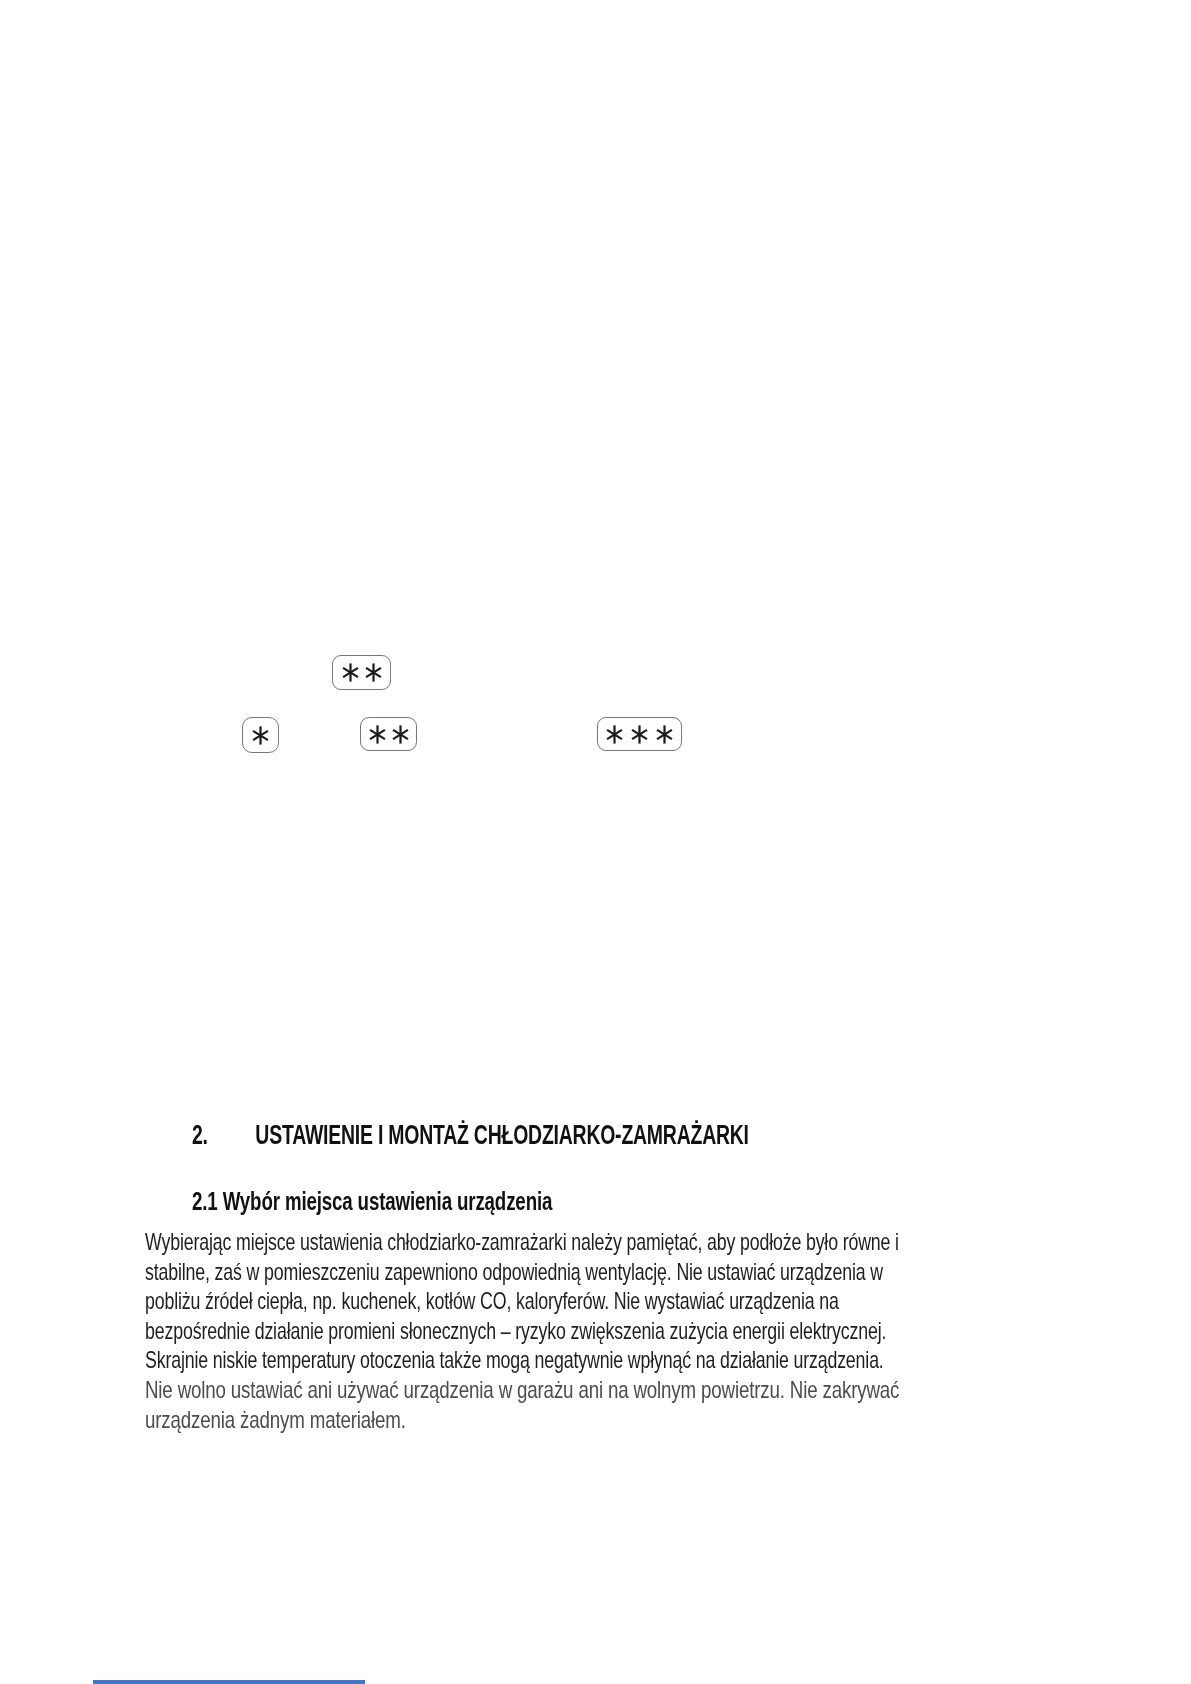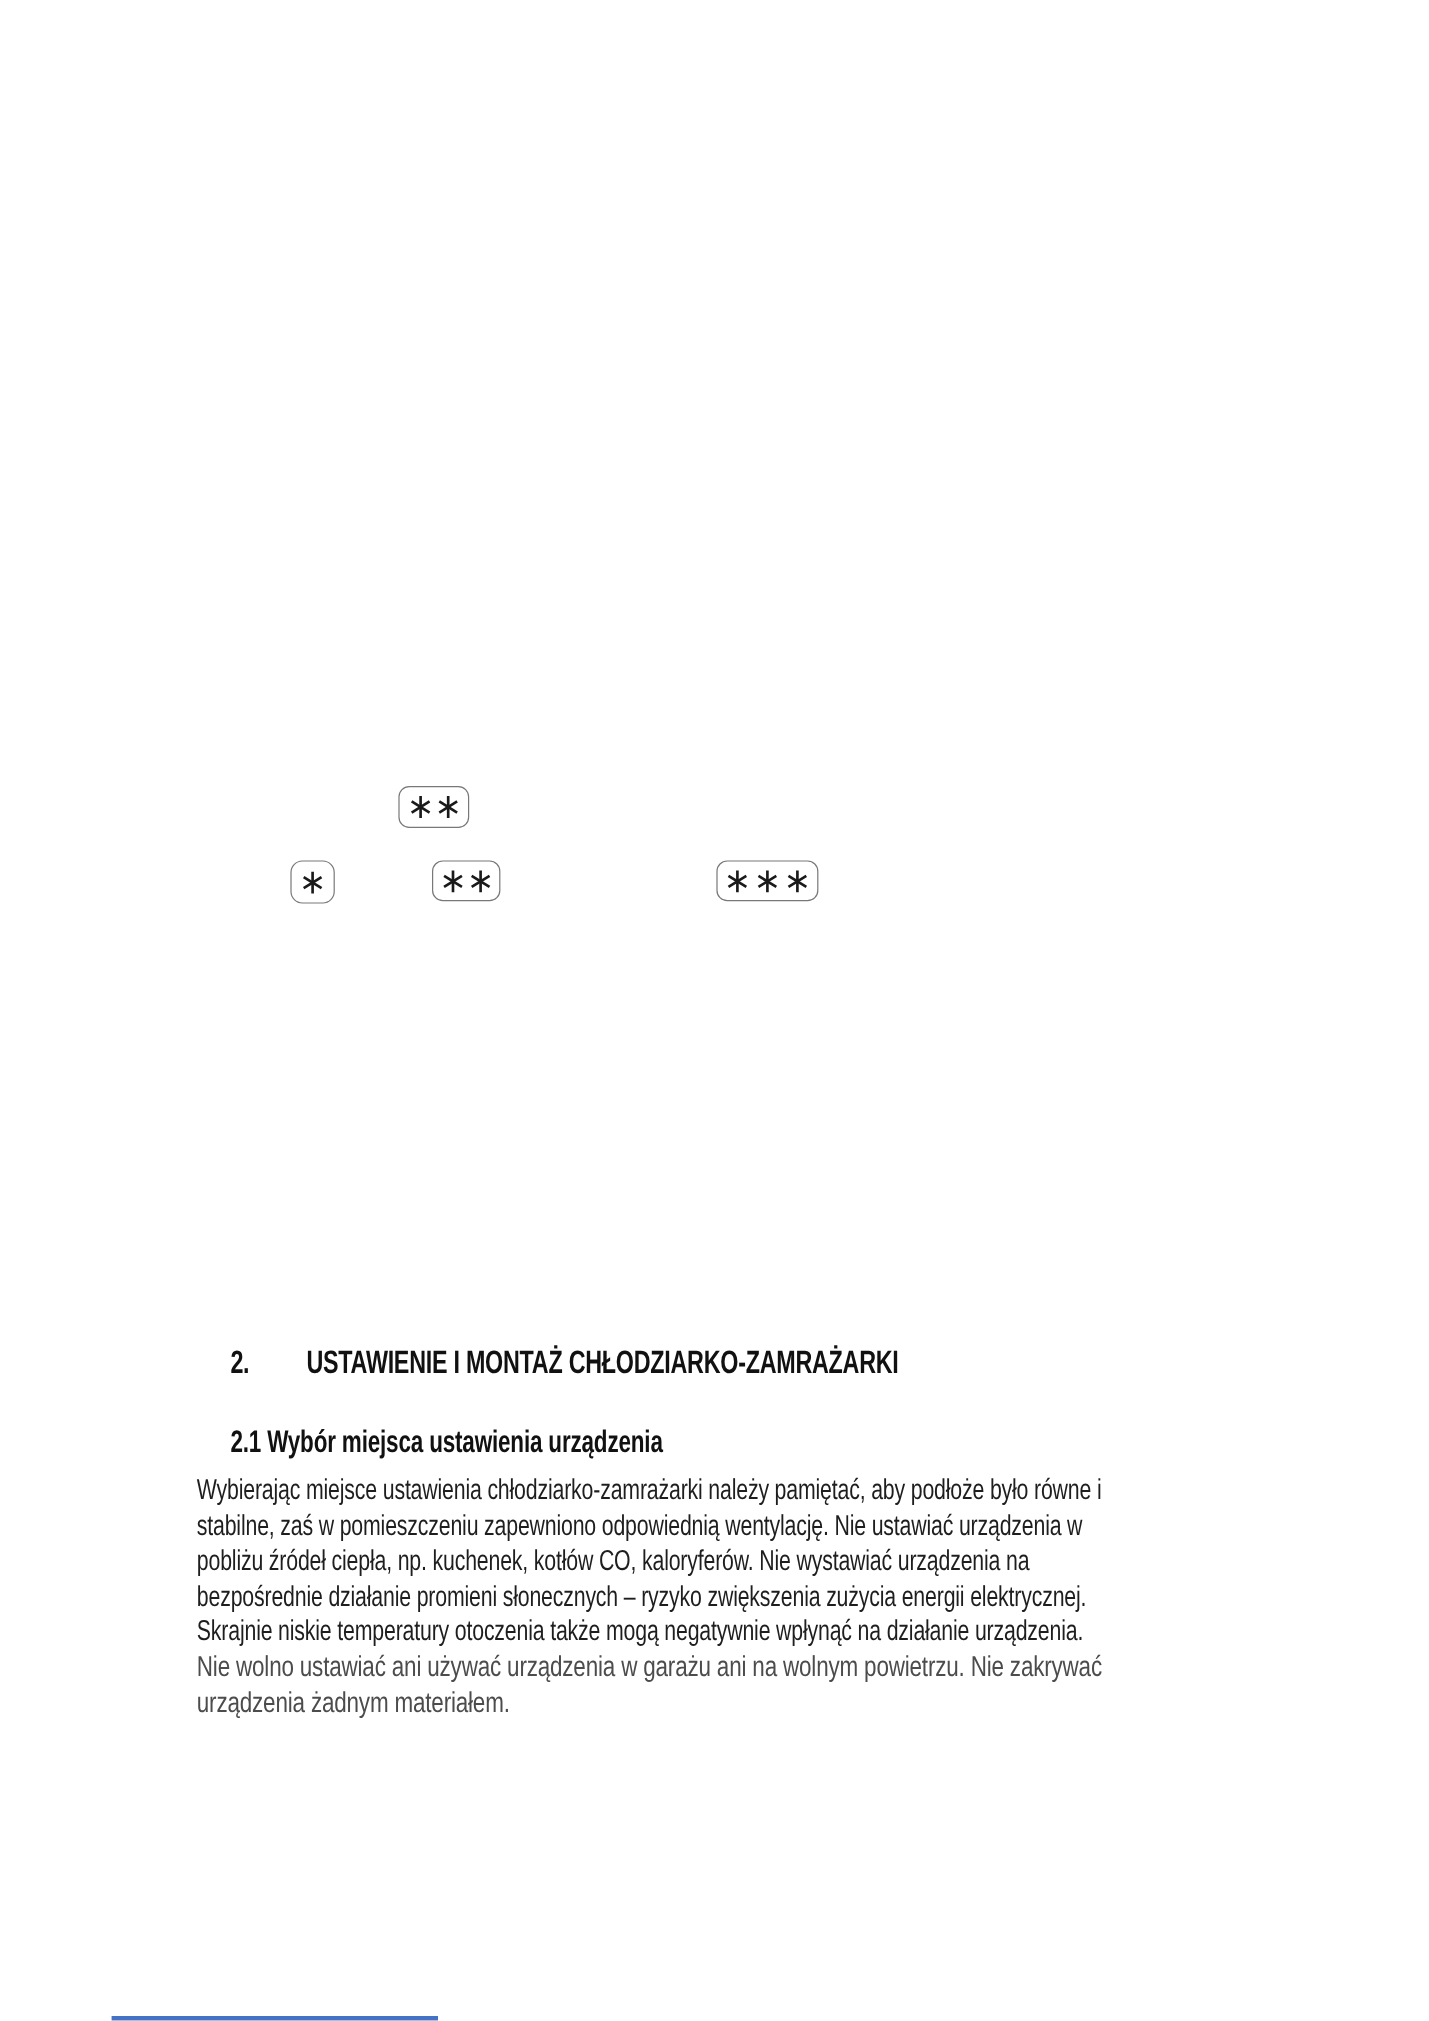--- a/index.html
+++ b/index.html
@@ -54,21 +54,21 @@
     font-weight: bold;
     font-size: 26px;
     line-height: 30px;
     color: #111111;
     letter-spacing: -0.2px;
     transform: scaleX(0.72);
     transform-origin: 0 0;
   }
 
   
-  .paragraph { position: absolute; left: 164px; top: 1227px; }
+  .paragraph { position: absolute; left: 145px; top: 1227px; }
   .pline {
     white-space: nowrap;
     font-size: 24px;
     line-height: 29.6px;
     letter-spacing: -0.2px;
     transform-origin: 0 0;
   }
   .pline.cond { color: #1e1e1e; transform: scaleX(0.74); }
   .pline.reg  { color: #4c4c4c; transform: scaleX(0.78); }
 

